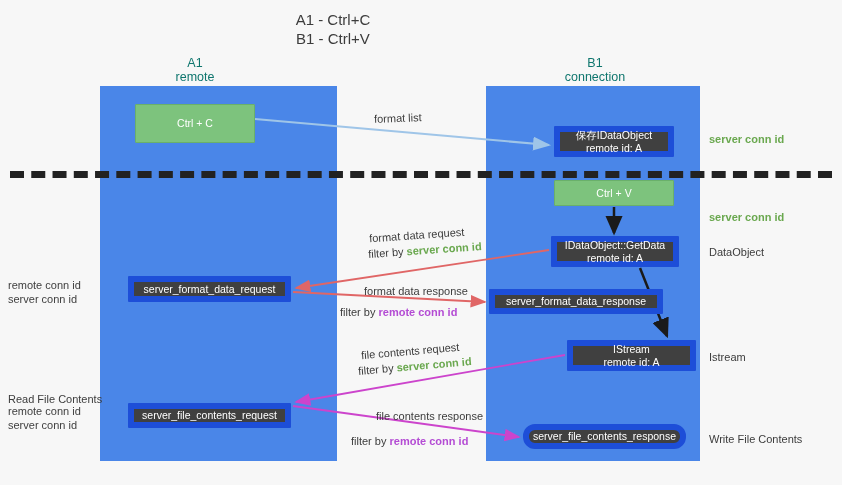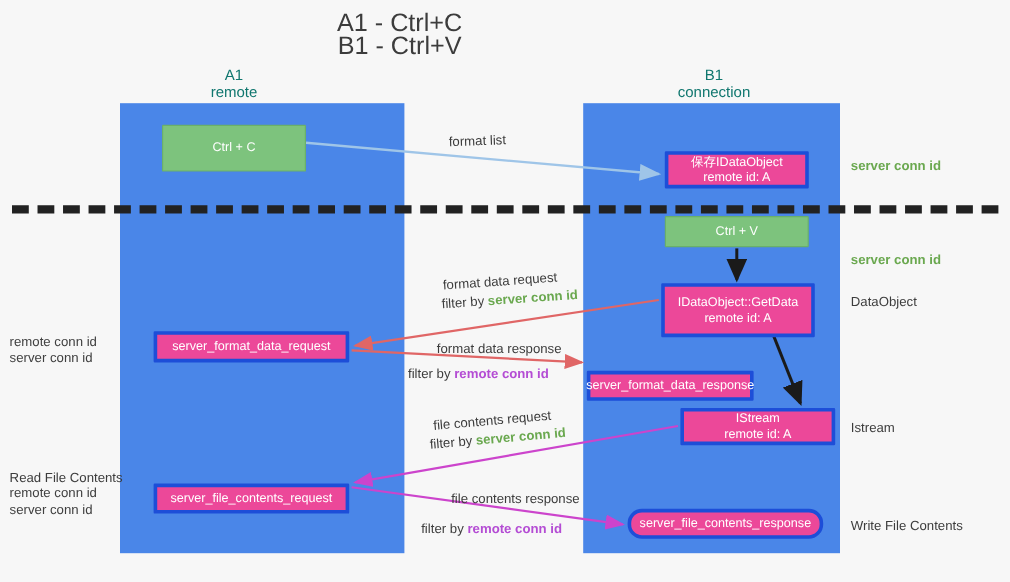--- a/index.html
+++ b/index.html
@@ -44,49 +44,49 @@
     white-space: pre-line;
   }
   #title-a1 { left: 130px; top: 56px; width: 130px; }
   #title-b1 { left: 540px; top: 56px; width: 110px; }
 
   #diagram-title {
     position: absolute;
     left: 0; top: 10px;
     width: 666px;
     text-align: center;
-    font-size: 21px;
+    font-size: 15px;
     line-height: 19px;
     color: #3c3c3c;
     white-space: pre-line;
   }
 
   .node {
     position: absolute;
     box-sizing: border-box;
     display: flex;
     flex-direction: column;
     align-items: center;
     justify-content: center;
     text-align: center;
     color: #ffffff;
     font-size: 10.5px;
     line-height: 13px;
     border-radius: 1px;
   }
   .node .l2 { font-size: 10.5px; }
   .node.green { background: #7dc37d; border: 1px solid #6ab06a; }
-  .node.orange { background: #ec4899; border: 3px solid #1d4ed8; }
+  .node.orange { background: #404040; border: 6px solid #1d4ed8; }
 
   #n-ctrlc      { left: 135px; top: 104px; width: 120px; height: 39px; }
   #n-save-ido   { left: 554px; top: 126px; width: 120px; height: 31px; }
   #n-ctrlv      { left: 554px; top: 180px; width: 120px; height: 26px; }
-  #n-getdata    { left: 551px; top: 236px; width: 128px; height: 45px; }
+  #n-getdata    { left: 551px; top: 236px; width: 128px; height: 31px; }
   #n-fmt-req    { left: 128px; top: 276px; width: 163px; height: 26px; }
-  #n-fmt-resp   { left: 489px; top: 289px; width: 139px; height: 25px; margin-top: 20px; }
+  #n-fmt-resp   { left: 489px; top: 289px; width: 174px; height: 25px; }
   #n-istream    { left: 567px; top: 340px; width: 129px; height: 31px; }
   #n-file-req   { left: 128px; top: 384px; width: 163px; height: 25px; margin-top: 19px; }
   #n-file-resp  { left: 523px; top: 424px; width: 163px; height: 25px; border-radius: 12px; }
 
   .note {
     position: absolute;
     font-size: 11px;
     line-height: 14px;
   }
   .note.green-t { color: #6aa84f; font-weight: bold; }

